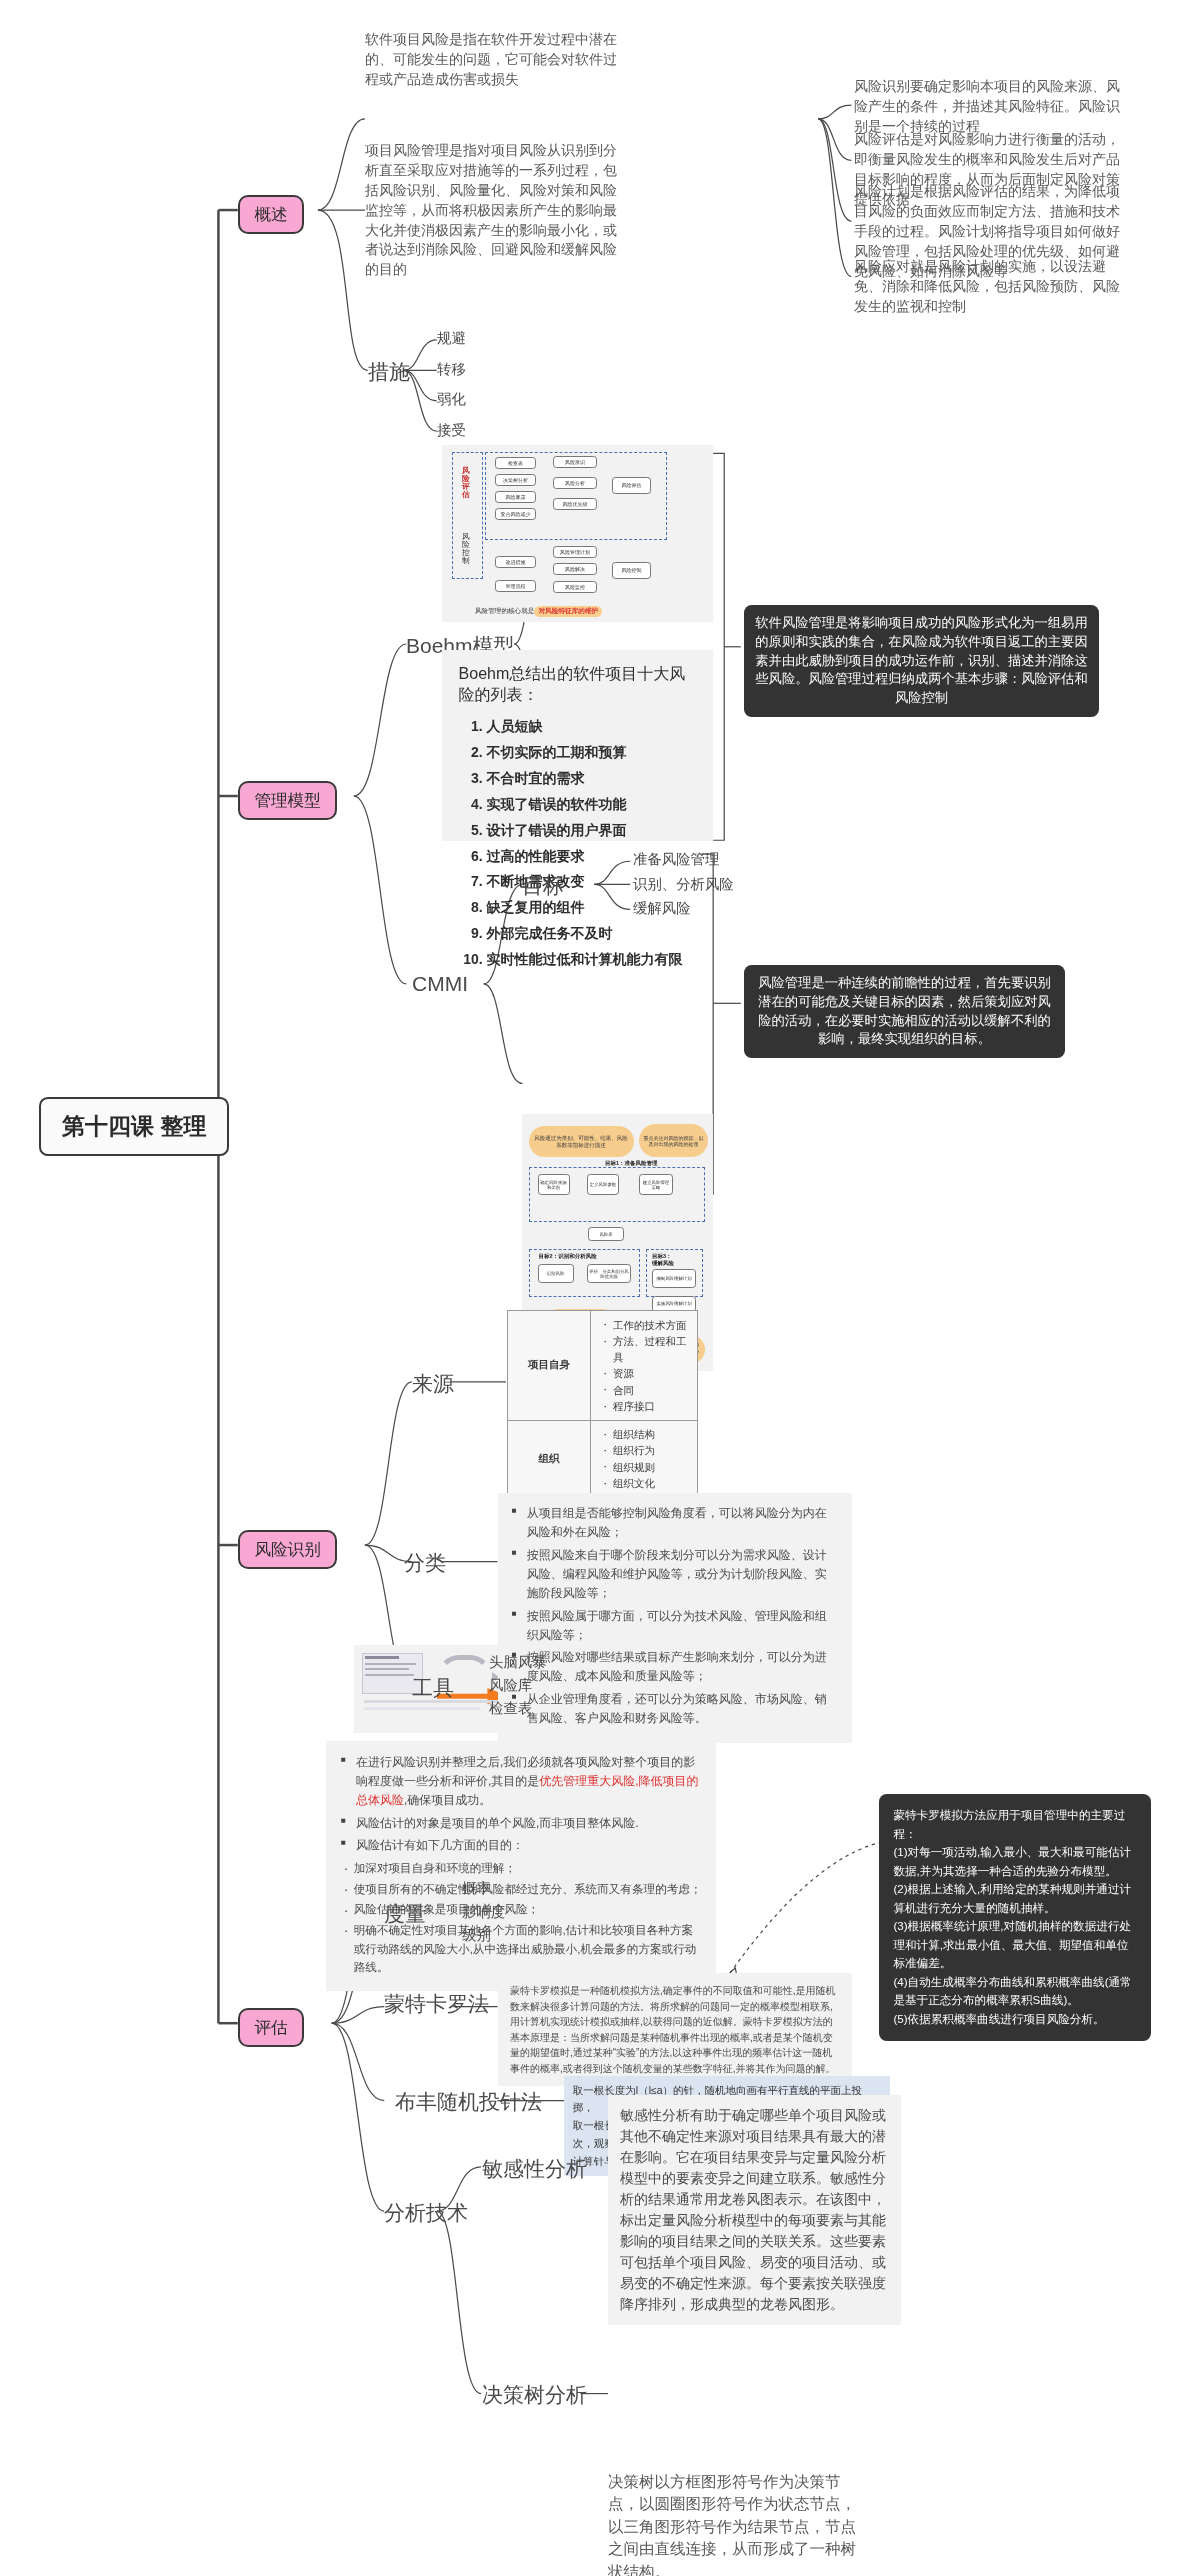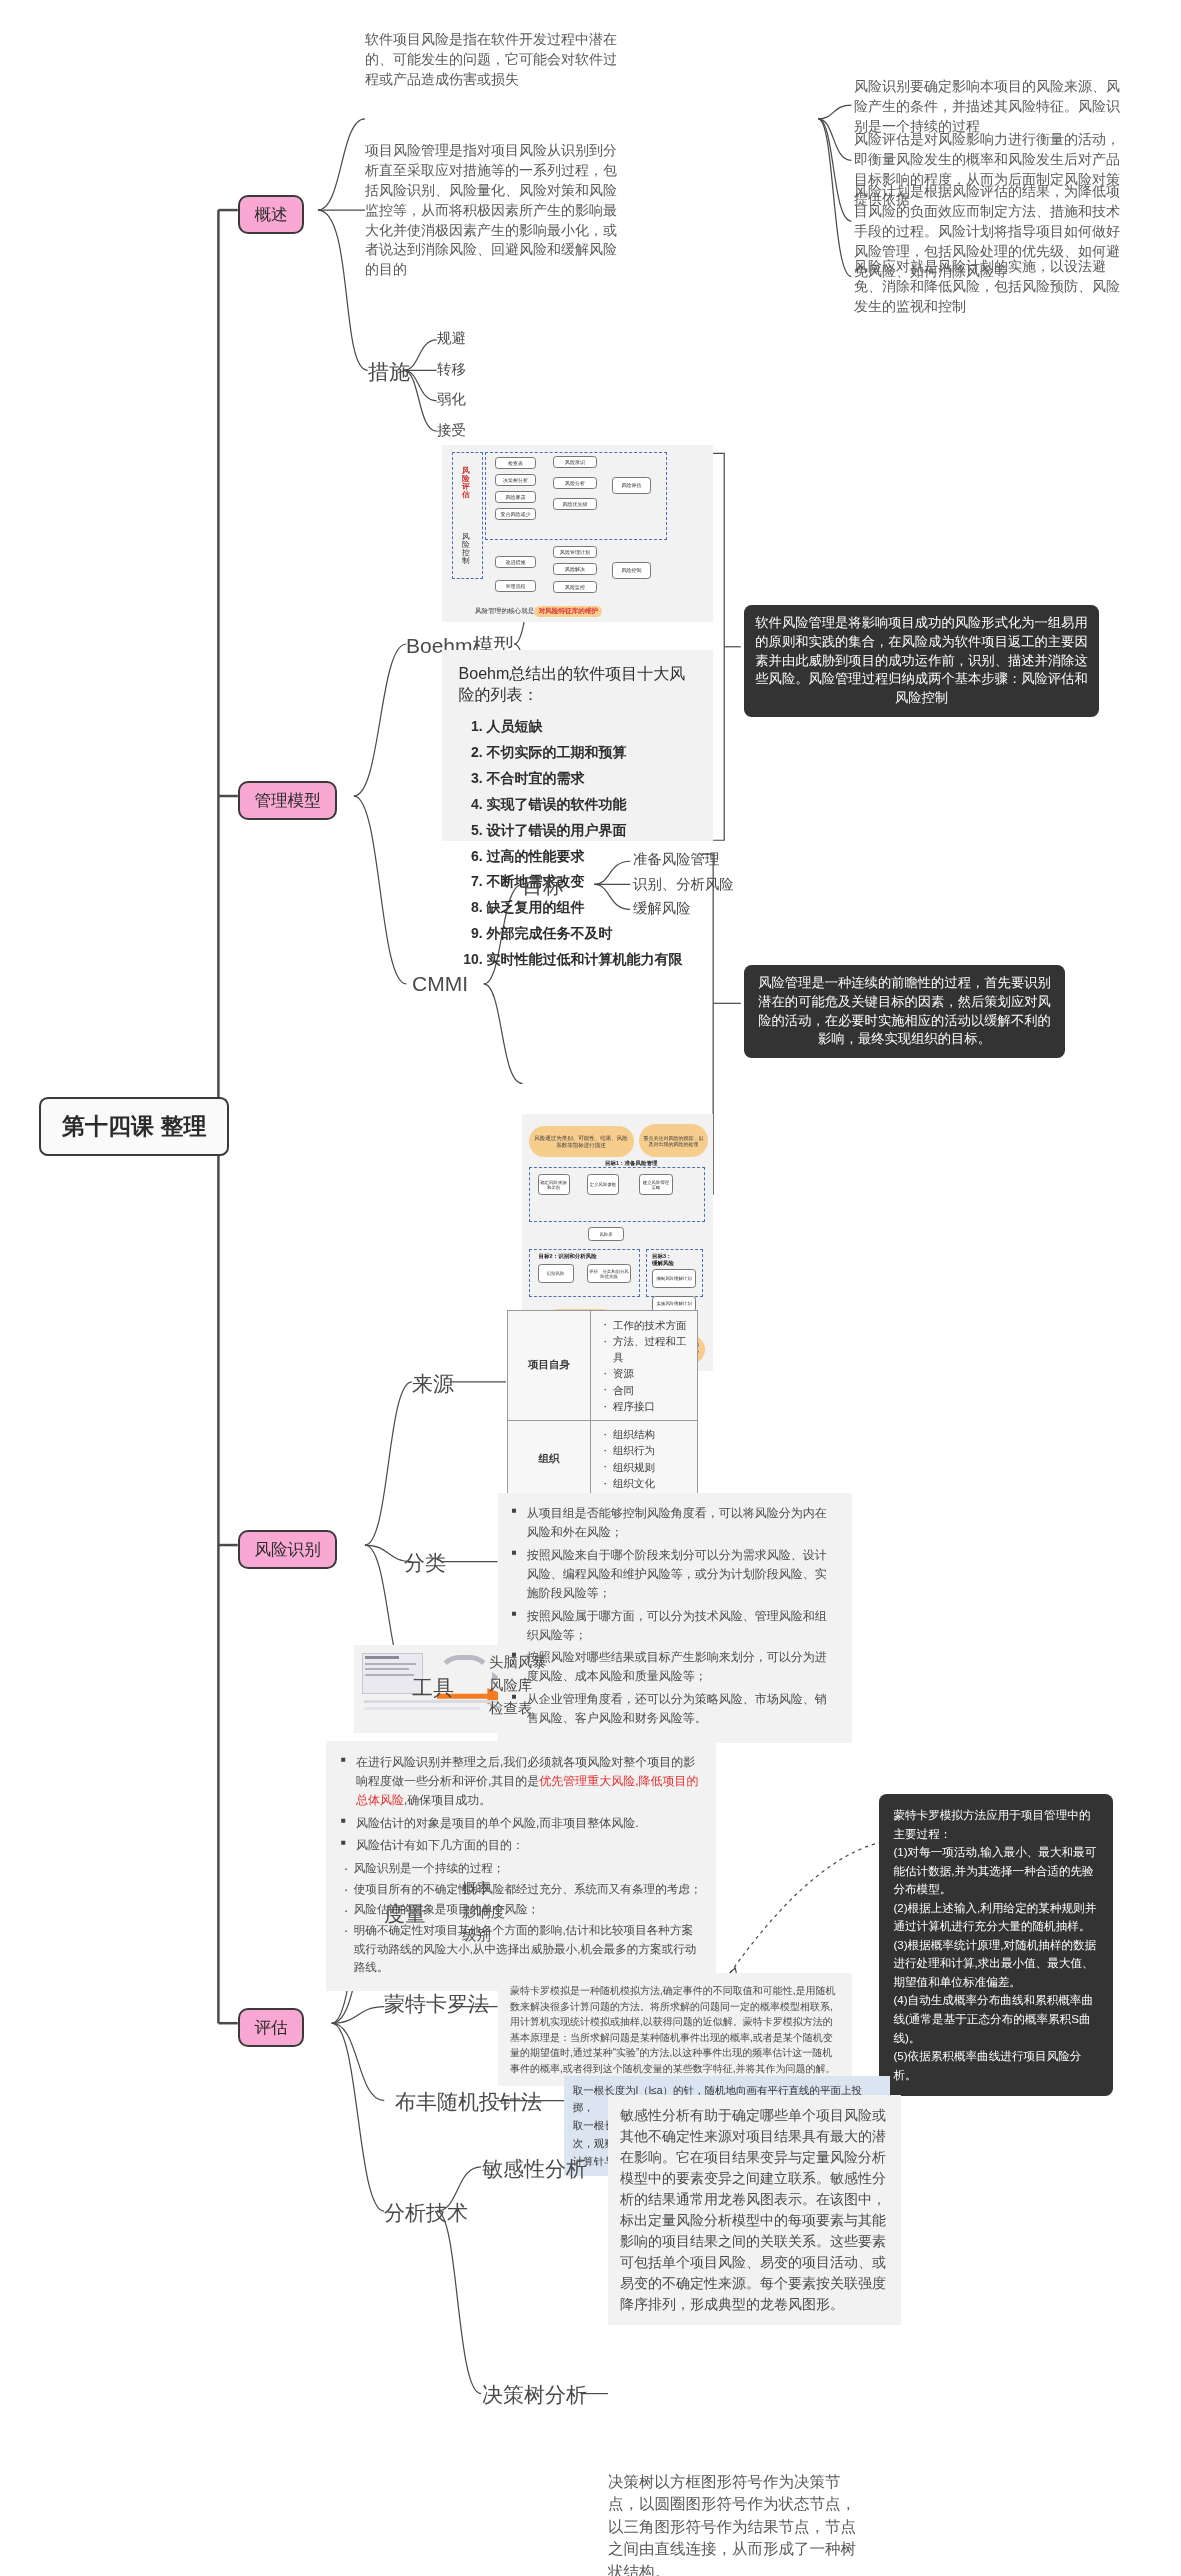--- a/index.html
+++ b/index.html
@@ -368,37 +368,37 @@
 
 <div class="node panel" style="left:326px; top:1741px; width:390px; padding:12px 14.4px;">
   <ul class="sqlist">
     <li>
       <span>在进行风险识别并整理之后,我们必须就各项风险对整个项目的影响程度做一些分析和评价,其目的是</span><span class="red">优先管理重大风险,降低项目的总体风险</span><span>,确保项目成功。</span>
     </li>
     <li>风险估计的对象是项目的单个风险,而非项目整体风险.</li>
     <li>风险估计有如下几方面的目的：</li>
   </ul>
   <ul class="dotlist" style="margin-top:3.3px;">
-    <li>风险识别是一个持续的过程；</li>
+    <li>加深对项目自身和环境的理解；</li>
     <li>使项目所有的不确定性和风险都经过充分、系统而又有条理的考虑；</li>
     <li>风险估计的对象是项目的单个风险；</li>
     <li>明确不确定性对项目其他各个方面的影响,估计和比较项目各种方案或行动路线的风险大小,从中选择出威胁最小,机会最多的方案或行动路线。</li>
   </ul>
 </div>
 
 <div class="node lvl2" style="left:384px; top:1900px;">度量</div>
 <div class="node lvl3" style="left:462px; top:1879px;">概率</div>
 <div class="node lvl3" style="left:462px; top:1903px;">影响度</div>
 <div class="node lvl3" style="left:462px; top:1926px;">级别</div>
 
 <div class="node lvl2" style="left:384px; top:1990px;">蒙特卡罗法</div>
 
 <div class="node greybox" style="left:498px; top:1973px; width:354px; font-size:10px; line-height:1.55;">蒙特卡罗模拟是一种随机模拟方法,确定事件的不同取值和可能性,是用随机数来解决很多计算问题的方法。将所求解的问题同一定的概率模型相联系,用计算机实现统计模拟或抽样,以获得问题的近似解。蒙特卡罗模拟方法的基本原理是：当所求解问题是某种随机事件出现的概率,或者是某个随机变量的期望值时,通过某种“实验”的方法,以这种事件出现的频率估计这一随机事件的概率,或者得到这个随机变量的某些数字特征,并将其作为问题的解。</div>
 
-<div class="node dark left" style="left:879px; top:1794px; width:234px; padding:12px 14.4px; font-size:11.6px; line-height:1.6;">
+<div class="node dark left" style="left:879px; top:1794px; width:272px; padding:12px 14.4px; font-size:11.6px; line-height:1.6;">
   <div>蒙特卡罗模拟方法应用于项目管理中的主要过程：</div>
   <div>(1)对每一项活动,输入最小、最大和最可能估计数据,并为其选择一种合适的先验分布模型。</div>
   <div>(2)根据上述输入,利用给定的某种规则并通过计算机进行充分大量的随机抽样。</div>
   <div>(3)根据概率统计原理,对随机抽样的数据进行处理和计算,求出最小值、最大值、期望值和单位标准偏差。</div>
   <div>(4)自动生成概率分布曲线和累积概率曲线(通常是基于正态分布的概率累积S曲线)。</div>
   <div>(5)依据累积概率曲线进行项目风险分析。</div>
 </div>
 
 <div class="node lvl2" style="left:395px; top:2088px;">布丰随机投针法</div>
 

